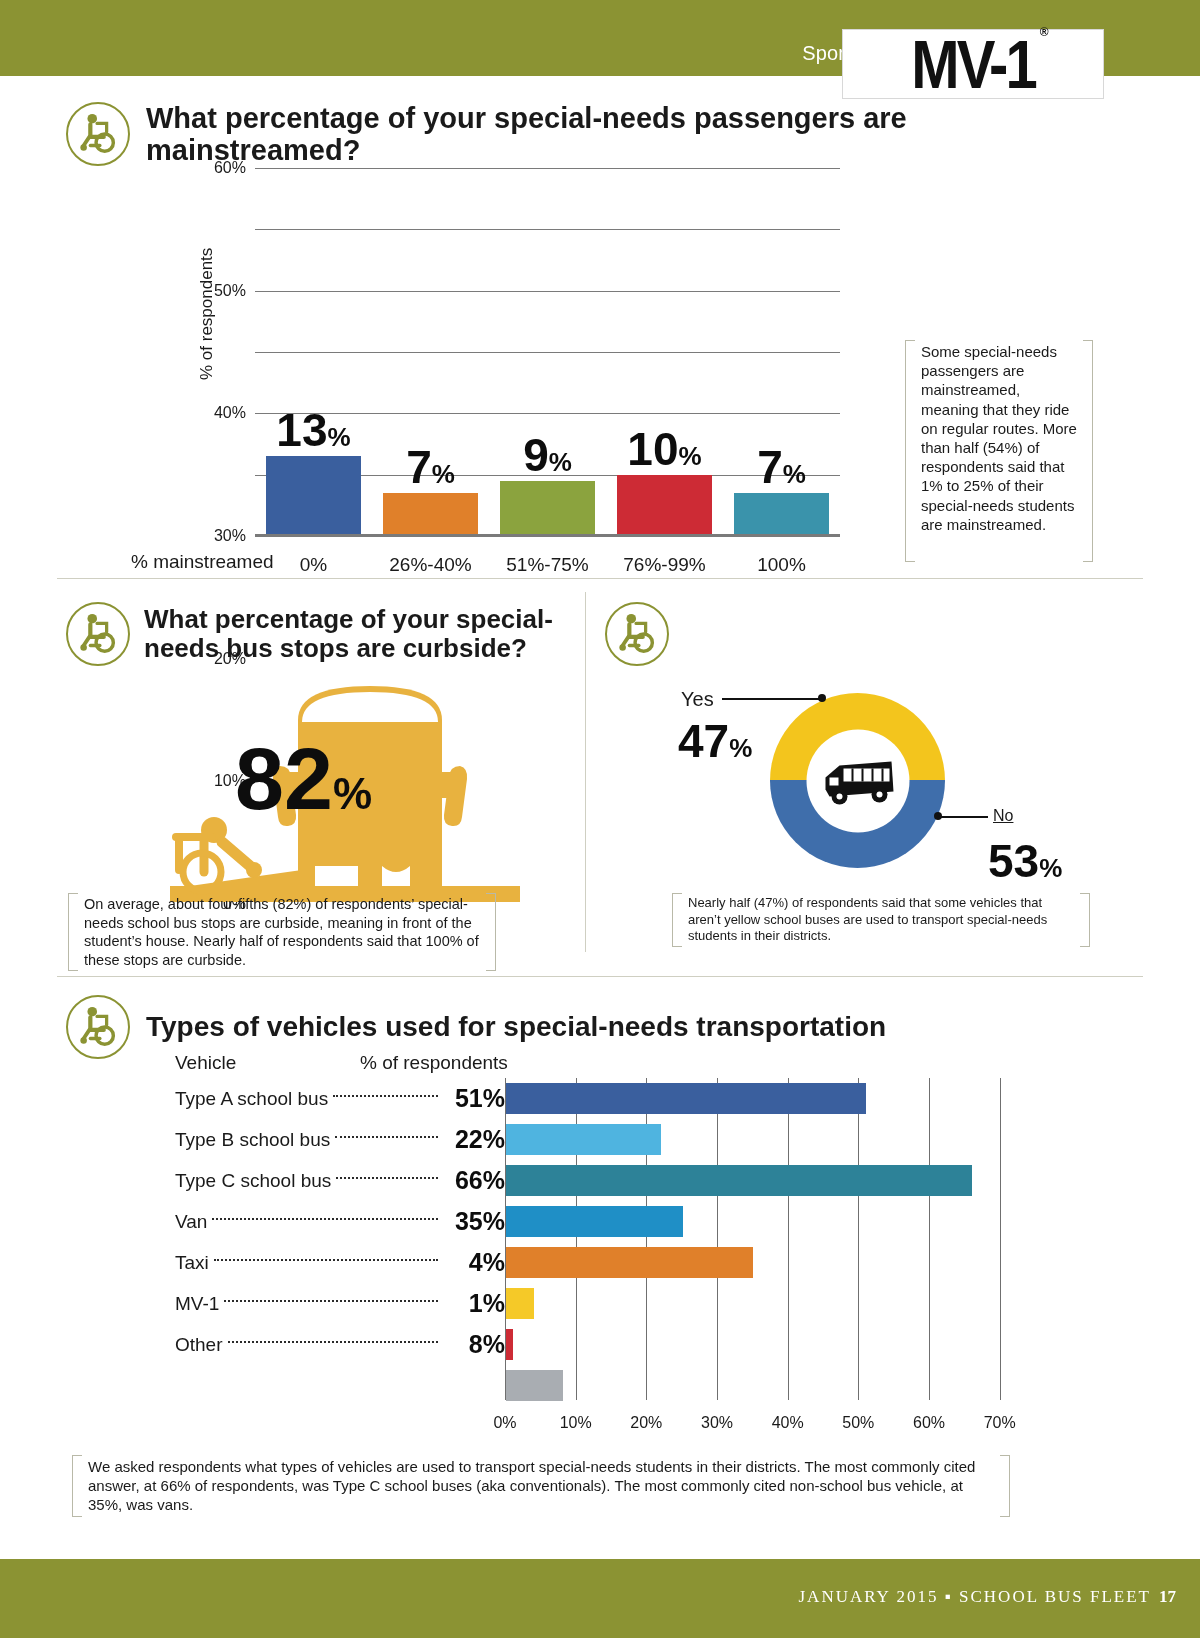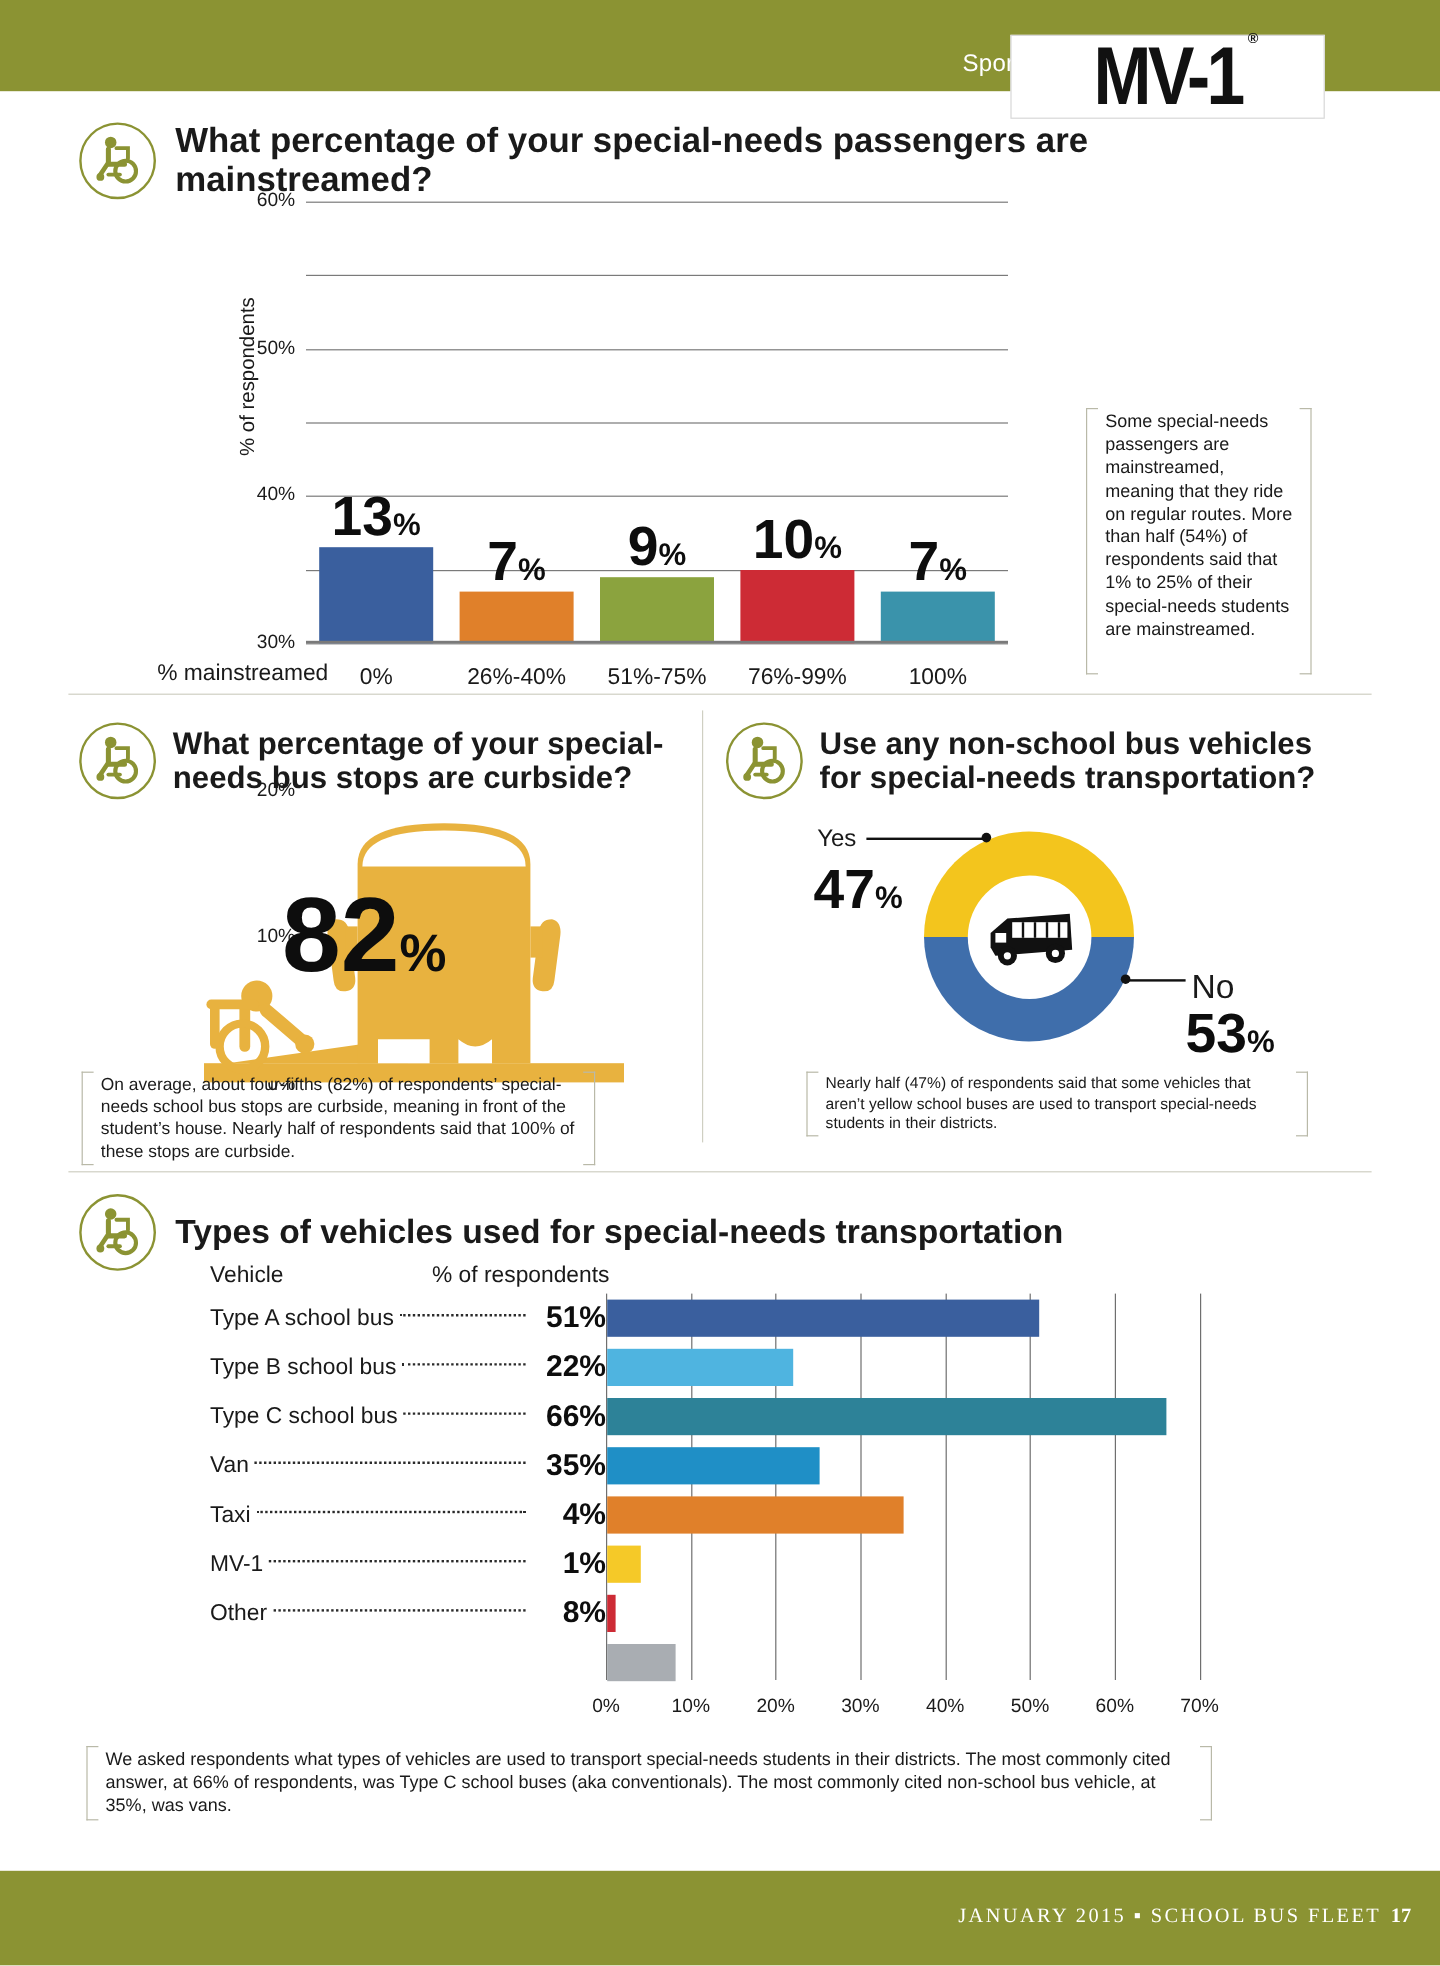--- a/index.html
+++ b/index.html
@@ -114,21 +114,21 @@
     position:relative;
   }
   .donut-hole {
     position:absolute; left:50%; top:50%; transform:translate(-50%,-50%);
     width:103px; height:103px; border-radius:50%; background:#fff;
     display:flex; align-items:center; justify-content:center;
   }
   .lbl-yes { position:absolute; left:681px; top:688px; font-size:20px; color:#1a1a1a; }
   .num-yes { position:absolute; left:678px; top:718px; font-weight:bold; font-size:46px; line-height:1; color:#0d0d0d; }
   .num-yes .pct { font-size:26px; }
-  .lbl-no { position:absolute; left:993px; top:807px; font-size:28px; color:#1a1a1a; }
+  .lbl-no { position:absolute; left:993px; top:807px; font-size:16px; color:#1a1a1a;text-decoration:underline; }
   .num-no { position:absolute; left:988px; top:838px; font-weight:bold; font-size:46px; line-height:1; color:#0d0d0d; }
   .num-no .pct { font-size:26px; }
   .leader { position:absolute; background:#111; height:2px; }
   .leaderdot { position:absolute; width:8px; height:8px; border-radius:50%; background:#111; }
 
   
   .c3 { position:absolute; left:175px; top:1052px; width:860px; height:345px; }
   .c3-head { position:absolute; top:0; left:0; font-size:19px; color:#1a1a1a; }
   .c3-head2 { position:absolute; top:0; left:185px; font-size:19px; color:#1a1a1a; }
   .c3-rows { position:absolute; top:26px; left:0; right:0; }
@@ -306,21 +306,20 @@
       <svg width="46" height="46" viewBox="0 0 48 48">
         <circle cx="18" cy="8" r="5" fill="#8b9333"></circle>
         <path d="M16 14 L16 27 L30 27" stroke="#8b9333" stroke-width="4.4" fill="none" stroke-linecap="round"></path>
         <path d="M23 13 L33 13 L33 22" stroke="#8b9333" stroke-width="3.4" fill="none" stroke-linecap="round"></path>
         <circle cx="31" cy="33" r="9" stroke="#8b9333" stroke-width="3.6" fill="none"></circle>
         <path d="M15 27 L9 36" stroke="#8b9333" stroke-width="4" fill="none" stroke-linecap="round"></path>
         <circle cx="9" cy="38" r="3.4" fill="#8b9333"></circle>
         <path d="M16 36 L26 36" stroke="#8b9333" stroke-width="3.4" fill="none" stroke-linecap="round"></path>
       </svg>
     </div>
-    <div class="qtitle" style="font-size:26px; margin-left:14px; max-width:420px;">Use any non-school bus vehicles for special-needs transportation?</div>
   </div>
 
   <div class="donut-wrap">
     <div class="donut">
       <div class="donut-hole">
         <svg width="88" height="58" viewBox="0 0 88 58">
           <path d="M12 38 L12 26 L26 14 L78 10 L80 40 L16 45 Z" fill="#111"></path>
           <rect x="30" y="17" width="46" height="13" fill="#fff"></rect>
           <rect x="38" y="17" width="2" height="13" fill="#111"></rect>
           <rect x="48" y="17" width="2" height="13" fill="#111"></rect>

